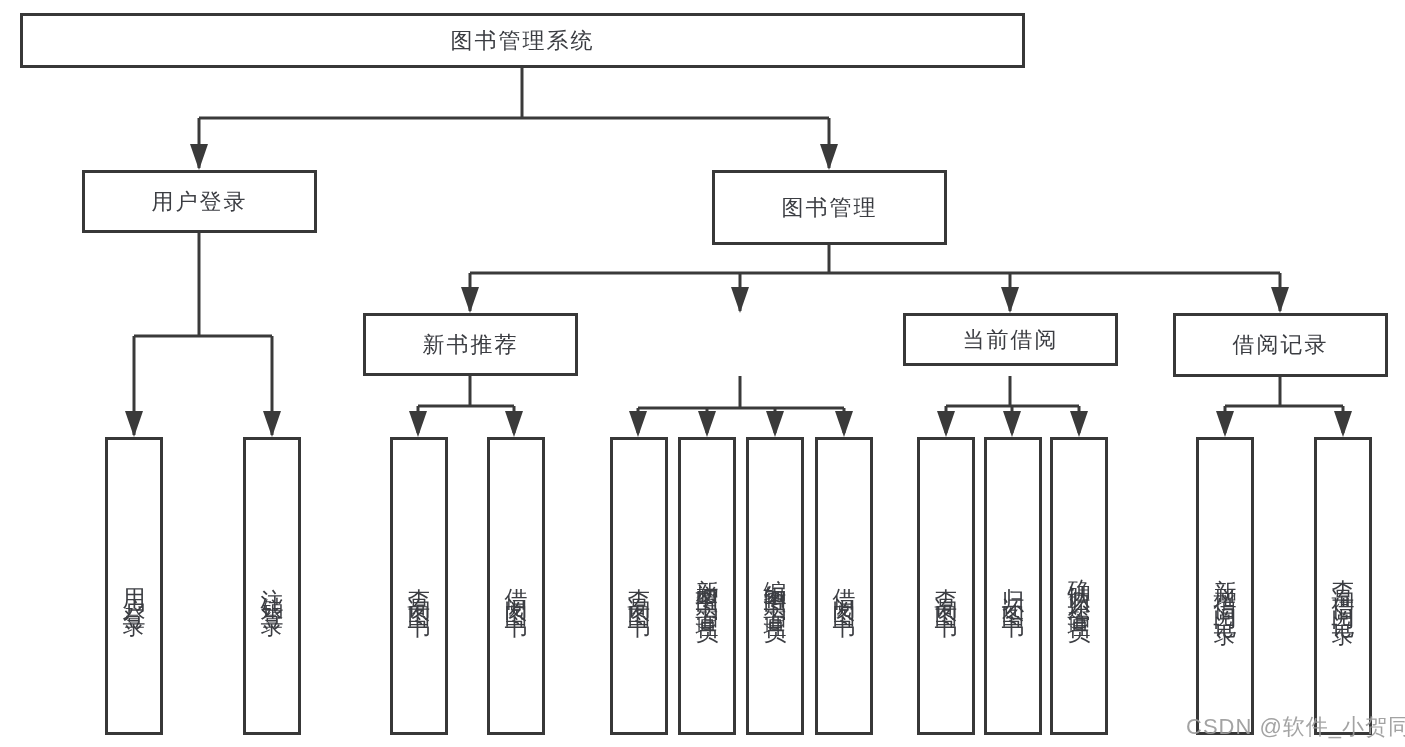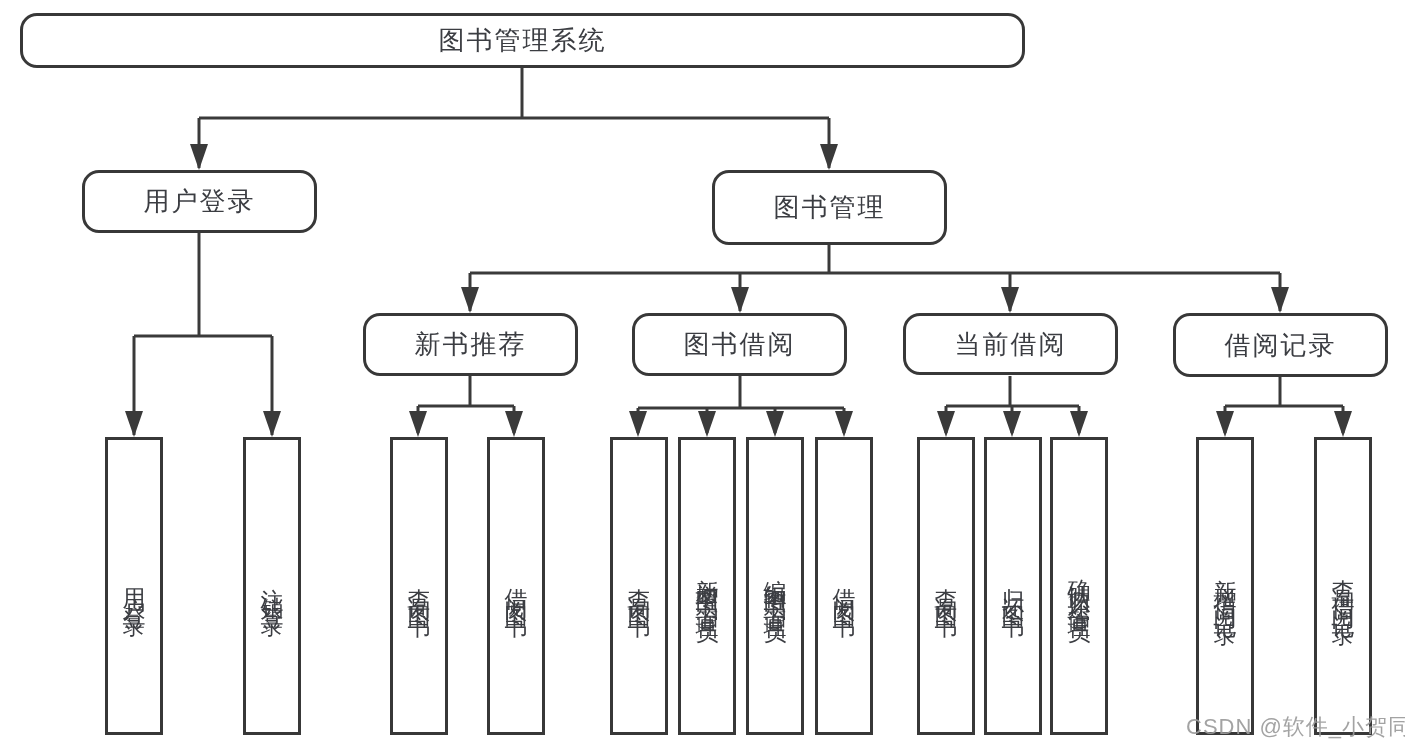--- a/index.html
+++ b/index.html
@@ -15,24 +15,23 @@
     position: absolute;
     box-sizing: border-box;
     border: 3px solid #383838;
     background: #ffffff;
     display: flex;
     align-items: center;
     justify-content: center;
     color: #3b3d42;
   }
   .hbox {
-    font-size: 26px;
+    font-size: 22px;
     letter-spacing: 2px;
     white-space: nowrap;
-    border-radius: 17px;
   }
   .vbox {
     writing-mode: vertical-rl;
     text-orientation: mixed;
     font-size: 23px;
     letter-spacing: 9px;
     line-height: 1;
     width: 58px;
     top: 437px;
     height: 298px;
@@ -126,22 +125,21 @@
       <polygon points="1334,411 1352,411 1343,437"></polygon>
     </g>
   </svg>
 
   <div class="box hbox" style="left:20px; top:13px; width:1005px; height:55px;">图书管理系统</div>
 
   <div class="box hbox" style="left:82px; top:170px; width:235px; height:63px;">用户登录</div>
   <div class="box hbox" style="left:712px; top:170px; width:235px; height:75px;">图书管理</div>
 
   <div class="box hbox" style="left:363px; top:313px; width:215px; height:63px;">新书推荐</div>
-  <div class="box hbox" style="left:632px; top:313px; width:215px; height:63px;">图书借阅</div>
-  <div class="box hbox" style="left:903px; top:313px; width:215px; height:62px;">当前借阅</div>
+  <div class="box hbox" style="left:903px; top:313px; width:215px; height:53px;">当前借阅</div>
   <div class="box hbox" style="left:1173px; top:313px; width:215px; height:64px;">借阅记录</div>
 
   <div class="box vbox" style="left:105px;">用户登录</div>
   <div class="box vbox" style="left:243px;">注销登录</div>
 
   <div class="box vbox" style="left:390px;">查询图书</div>
   <div class="box vbox" style="left:487px;">借阅图书</div>
 
   <div class="box vbox" style="left:610px;">查询图书</div>
   <div class="box vbox long" style="left:678px;">新增图书（管理员）</div>

